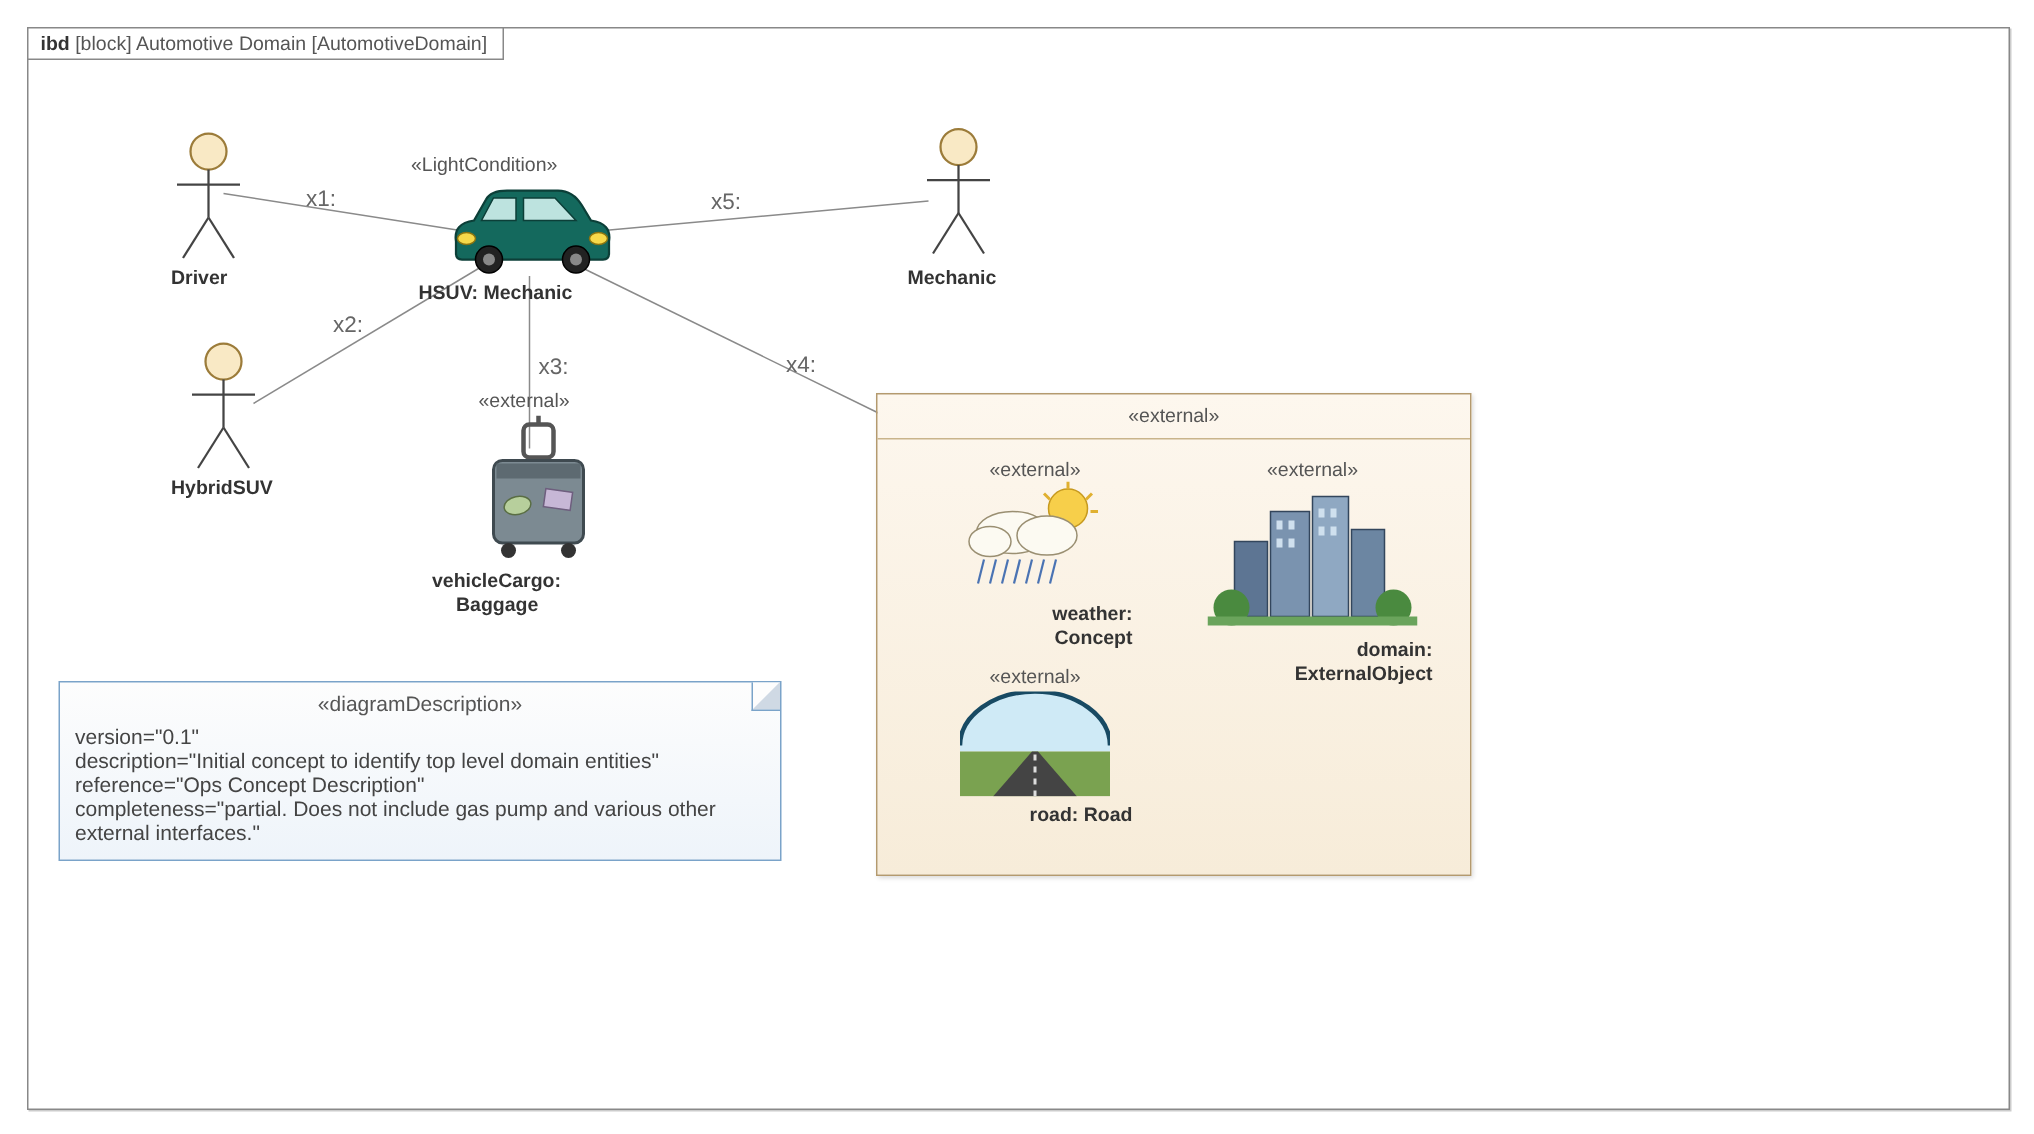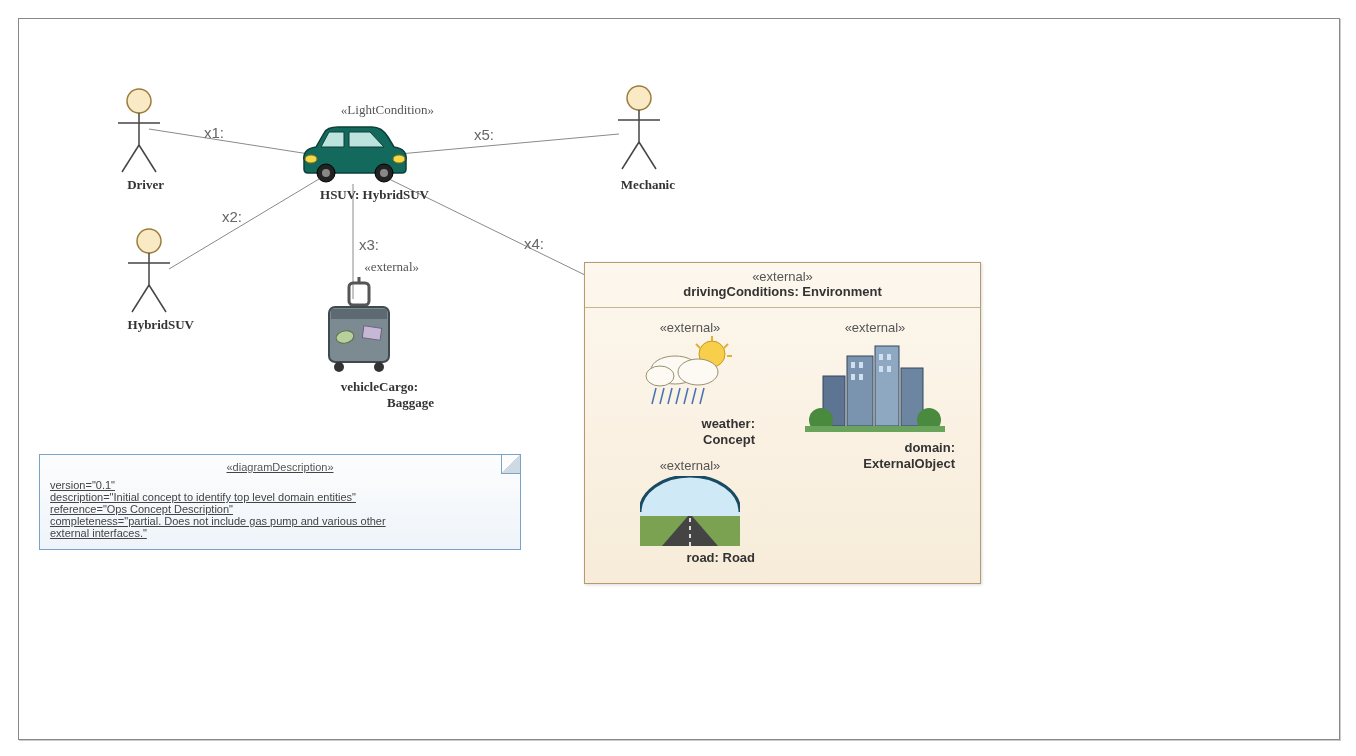--- a/index.html
+++ b/index.html
@@ -27,23 +27,22 @@
     border-top: 1px solid #888;
     background: #fff;
     font-size: 13px;
     color: #555;
   }
   .frame-tab .kind { font-weight: bold; color: #333; }
   .frame-tab .bracket { color: #555; }
   .bold { font-weight: bold; }
   .label {
     position: absolute;
-    text-align: right;
+    text-align: left;
     color: #333;
-    font-family: Liberation Serif, serif;
   }
   .stereo { color: #555; }
   .actor-head {
     fill: #f9e9c5;
     stroke: #9c7c3a;
     stroke-width: 1.5;
   }
   .actor-body {
     stroke: #444;
     stroke-width: 1.5;
@@ -70,41 +69,46 @@
     text-align: center;
     padding: 6px 0 8px;
   }
   .env-body { position: relative; }
   .note {
     position: absolute;
     width: 460px;
     border: 1px solid #7aa3c9;
     background: linear-gradient(#fdfdfd, #eef4fa);
     padding: 6px 10px 10px 10px;
-    font-size: 11px;
+    font-size: 14px;
     color: #444;
-    text-decoration: underline;
   }
   .note-title { text-align: center; margin-bottom: 6px; color: #555; }
   .note-fold {
     position: absolute;
     top: 0; right: 0;
     width: 18px; height: 18px;
     background: linear-gradient(135deg, #fdfdfd 48%, #cfd9e4 50%);
     border-left: 1px solid #7aa3c9;
     border-bottom: 1px solid #7aa3c9;
   }
   .icon-caption { text-align: right; font-weight: bold; margin-top: 2px; }
   .icon-stereo { text-align: center; color: #555; }
   .abs { position: absolute; }
 </style>
 </head>
 <body>
 
 <div class="diagram-frame">
+  <div class="frame-tab">
+    <span class="kind">ibd</span>
+    <span class="bracket">[block]</span>
+    <span>Automotive Domain</span>
+    <span>[AutomotiveDomain]</span>
+  </div>
 
   <svg width="1320" height="720" style="position:absolute;top:0;left:0">
 
     <line class="conn" x1="130" y1="110" x2="290" y2="135"></line>
 
     <line class="conn" x1="150" y1="250" x2="300" y2="160"></line>
 
     <line class="conn" x1="380" y1="135" x2="600" y2="115"></line>
 
     <line class="conn" x1="334" y1="165" x2="334" y2="280"></line>
@@ -151,40 +155,39 @@
     <path d="M10 42 Q8 30 22 28 L30 14 Q33 8 44 8 L78 8 Q88 8 94 18 L100 28 Q114 30 112 42 L112 50 Q112 54 108 54 L14 54 Q10 54 10 50 Z" fill="#14695d" stroke="#0c3f38" stroke-width="1.5"></path>
     <path d="M35 13 L50 13 L50 28 L27 28 Z" fill="#bde3df" stroke="#0c3f38"></path>
     <path d="M55 13 L76 13 L90 28 L55 28 Z" fill="#bde3df" stroke="#0c3f38"></path>
     <ellipse cx="17" cy="40" rx="6" ry="4" fill="#f6d94a" stroke="#8a7410"></ellipse>
     <ellipse cx="105" cy="40" rx="6" ry="4" fill="#f6d94a" stroke="#8a7410"></ellipse>
     <circle cx="32" cy="54" r="9" fill="#222" stroke="#000"></circle>
     <circle cx="32" cy="54" r="4" fill="#888"></circle>
     <circle cx="90" cy="54" r="9" fill="#222" stroke="#000"></circle>
     <circle cx="90" cy="54" r="4" fill="#888"></circle>
   </svg>
-  <div class="label bold" style="left:260px;top:168px;width:150px">HSUV: HybridSUV</div>
+  <div class="label bold" style="left:260px;top:168px;width:150px">HSUV: Mechanic</div>
 
   <div class="label stereo" style="left:300px;top:240px;width:100px">«external»</div>
   <svg class="abs" style="left:300px;top:258px" width="80" height="100">
     <rect x="30" y="6" width="20" height="22" rx="4" fill="none" stroke="#555" stroke-width="3"></rect>
     <line x1="40" y1="0" x2="40" y2="6" stroke="#555" stroke-width="3"></line>
     <rect x="10" y="30" width="60" height="55" rx="6" fill="#7c8a92" stroke="#3f4a50" stroke-width="2"></rect>
     <rect x="12" y="32" width="56" height="10" fill="#5d6a71"></rect>
     <ellipse cx="26" cy="60" rx="9" ry="6" fill="#b7cf9c" stroke="#5a6e44" transform="rotate(-12 26 60)"></ellipse>
     <rect x="44" y="50" width="18" height="12" fill="#c7b7d6" stroke="#6e5e7e" transform="rotate(8 53 56)"></rect>
     <circle cx="20" cy="90" r="5" fill="#333"></circle>
     <circle cx="60" cy="90" r="5" fill="#333"></circle>
   </svg>
   <div class="label bold" style="left:269px;top:360px;width:130px">vehicleCargo:</div>
   <div class="label bold" style="left:285px;top:376px;width:130px">Baggage</div>
 
   <div class="env-box" style="left:565px;top:243px;width:395px;height:320px">
     <div class="env-header">
       <div class="stereo">«external»</div>
-      <div class="bold">drivingConditions: Environment</div>
     </div>
     <div class="env-body">
 
       <div class="icon-stereo abs" style="left:40px;top:12px;width:130px">«external»</div>
       <svg class="abs" style="left:55px;top:28px" width="100" height="75">
         <circle cx="72" cy="18" r="13" fill="#f7cf4a" stroke="#c79a1f"></circle>
         <g stroke="#e0b030" stroke-width="2">
           <line x1="72" y1="0" x2="72" y2="5"></line>
             <line x1="88" y1="8" x2="84" y2="12"></line>
           <line x1="92" y1="20" x2="87" y2="20"></line>

